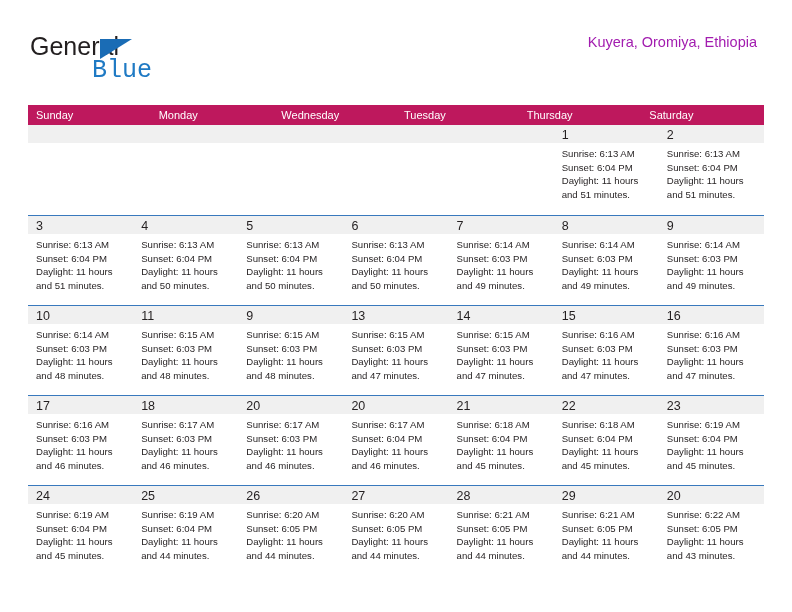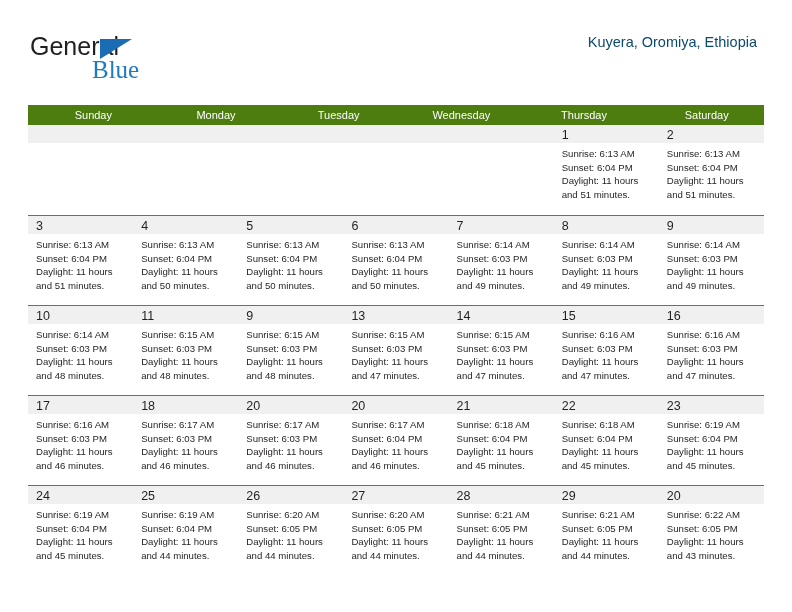--- a/index.html
+++ b/index.html
@@ -54,56 +54,55 @@
     height: 0;
     border-left: 32px solid #1a6cb5;
     border-bottom: 20px solid transparent;
   }
   .logo-blue {
     position: absolute;
     left: 62px;
     top: 24px;
     font-size: 25px;
     color: #1f7ac4;
-    font-family: Liberation Serif, serif;
+    font-family: Liberation Mono, monospace;
     white-space: nowrap;
   }
   .title-wrap {
     position: absolute;
     right: 35px;
     top: 28px;
     text-align: right;
   }
   .cal-title {
     font-size: 27px;
     color: #231f20;
     line-height: 34px;
     white-space: nowrap;
   }
   .cal-subtitle {
     font-size: 14.5px;
-    color: #0c4a6e;
+    color: #a21caf;
     line-height: 22px;
     margin-top: 3px;
     white-space: nowrap;
   }
 
   
   .calendar {
     position: absolute;
     left: 28px;
     top: 105px;
     width: 736px;
   }
   .dow-row {
     display: flex;
     width: 736px;
     height: 20px;
-    background: #4d7c0f;
-    text-align: center;
+    background: #be185d;
   }
   .dow-cell {
     flex: 1 1 0;
     font-size: 11px;
     color: #ffffff;
     line-height: 20px;
     padding-left: 8px;
     box-sizing: border-box;
     white-space: nowrap;
   }
@@ -165,22 +164,22 @@
     <div class="title-wrap">
       <div class="cal-subtitle">Kuyera, Oromiya, Ethiopia</div>
     </div>
 
   </div>
 
   <div class="calendar">
     <div class="dow-row" id="dow-row">
         <div class="dow-cell">Sunday</div>
         <div class="dow-cell">Monday</div>
+        <div class="dow-cell">Wednesday</div>
         <div class="dow-cell">Tuesday</div>
-        <div class="dow-cell">Wednesday</div>
         <div class="dow-cell">Thursday</div>
         <div class="dow-cell">Saturday</div>
       </div>
     <div id="weeks-container">
         <div class="week-row">
           <div class="day-cell empty">
             <div class="day-num-band"><span class="day-num"></span></div>
           </div>
           <div class="day-cell empty">
             <div class="day-num-band"><span class="day-num"></span></div>

